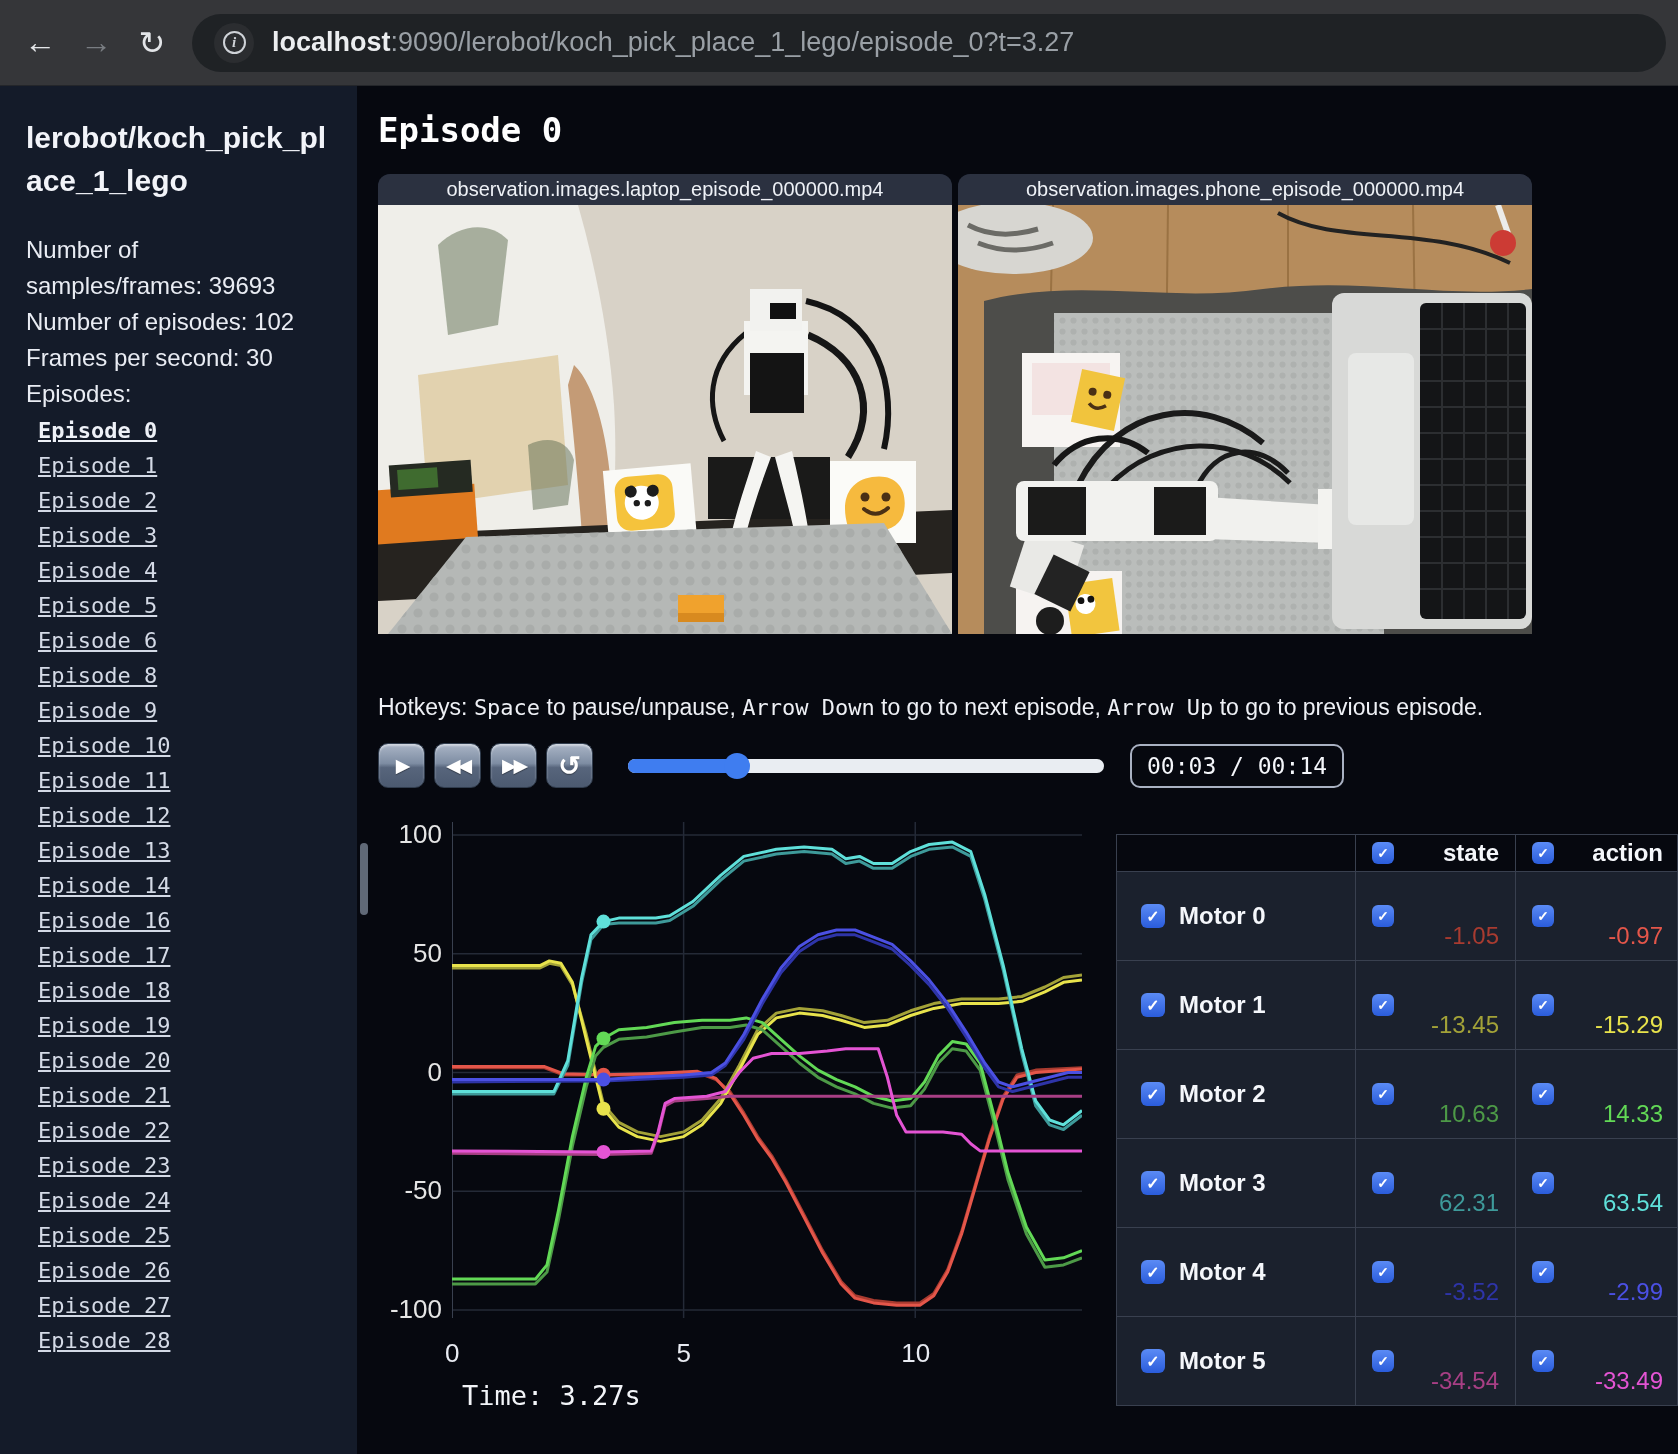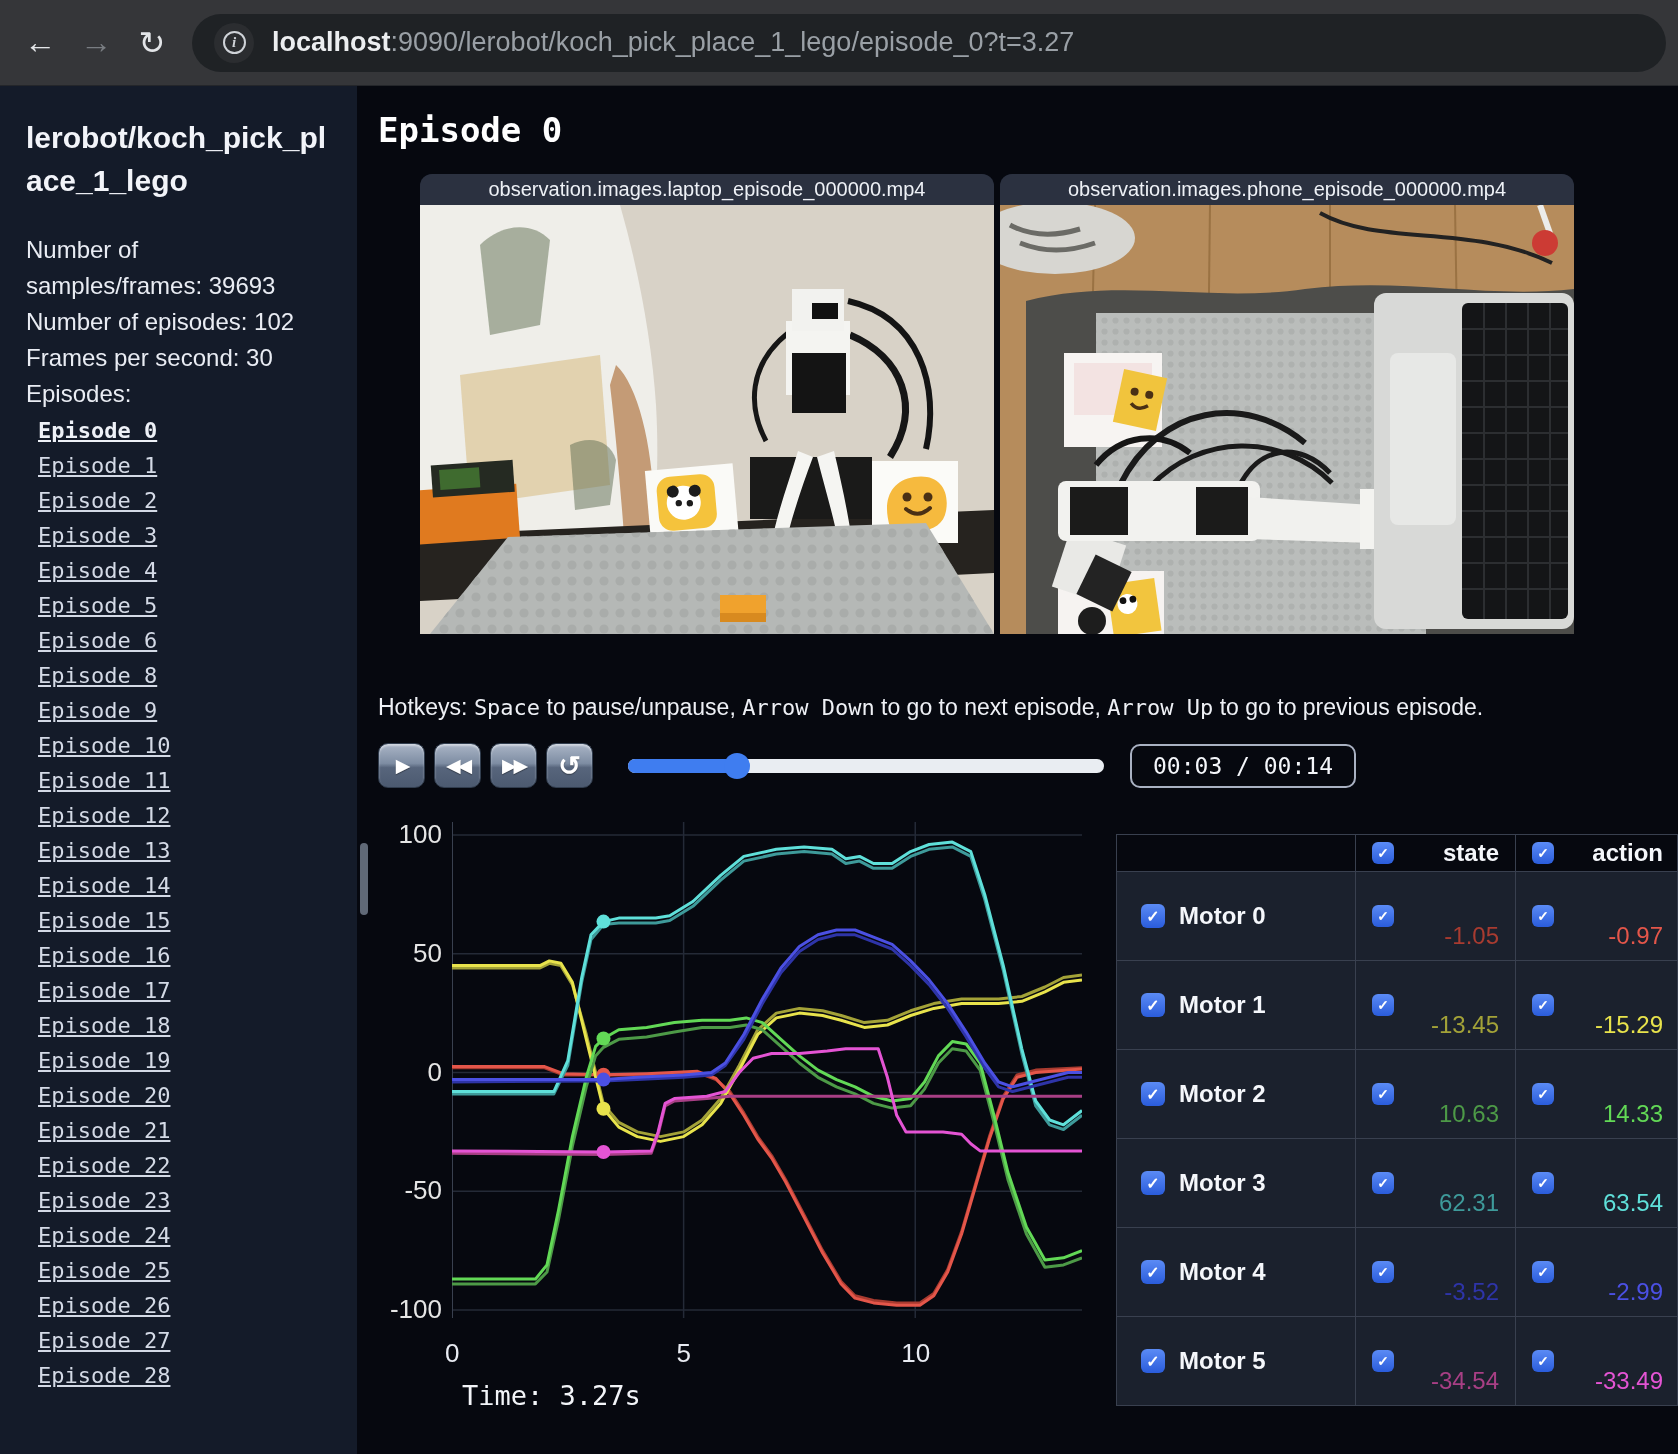--- a/index.html
+++ b/index.html
@@ -35,21 +35,21 @@
   .ep-link { font-family:"DejaVu Sans Mono", monospace; font-size:22px; color:#d4dae6;
              text-decoration:underline; }
   .ep-link.active { font-weight:bold; color:#eef1f7; }
 
   .main { flex:1; padding:24px 0 0 21px; position:relative; }
   .main-scrollbar { position:absolute; left:3px; top:757px; width:8px; height:72px;
                     background:#717a8a; border-radius:4px; opacity:.85; }
   h1.page-title { font-family:"DejaVu Sans Mono", monospace; font-weight:bold; font-size:34px;
                   color:#ffffff; }
 
-  .videos { display:flex; gap:6px; margin-top:24px;margin-left:42px; }
+  .videos { display:flex; gap:6px; margin-top:24px; }
   .video-panel { width:574px; height:460px; border-radius:12px 12px 0 0; overflow:hidden;
                  background:#101521; }
   .video-header { height:31px; background:#2b3140; display:flex; align-items:center;
                   justify-content:center; }
   .video-title { font-size:20px; color:#eef1f6; }
   .video-body { width:574px; height:429px; display:block; }
 
   .hotkeys { margin-top:60px; font-size:23px; color:#eef0f5; }
   .hotkeys .mono { font-size:22px; }
 
@@ -60,21 +60,21 @@
           display:flex; align-items:center; justify-content:center; }
   .pbtn .glyph { color:#ffffff; font-size:19px; letter-spacing:-3px; text-shadow:0 1px 1px rgba(0,0,0,.4); }
   .pbtn .glyph.big { font-size:27px; letter-spacing:0; font-weight:bold; }
   .slider { position:relative; width:476px; height:26px; margin-left:26px; }
   .slider-track { position:absolute; top:6px; left:0; width:476px; height:14px; background:#e9edf2;
                   border-radius:7px; }
   .slider-fill { position:absolute; top:6px; left:0; height:14px; background:#3f7df0;
                  border-radius:7px 0 0 7px; }
   .slider-thumb { position:absolute; top:0; width:26px; height:26px; border-radius:50%;
                   background:#3f7df0; }
-  .time-box { margin-left:26px; border:2px solid #a9b1c2; border-radius:10px; padding:7px 21px;
+  .time-box { margin-left:26px; border:2px solid #a9b1c2; border-radius:10px; padding:7px 15px;
               font-family:"DejaVu Sans Mono", monospace; font-size:23px; color:#f4f6fa; }
 
   .bottom-row { display:flex; margin-top:12px; }
   .chart-wrap { position:relative; width:712px; height:640px; }
   #chart { position:absolute; left:74px; top:10px; }
   .ytick { position:absolute; width:64px; text-align:right; font-size:26px; color:#e5e5e5; }
   .xtick { position:absolute; font-size:26px; color:#e8ebf2; }
   .time-label { position:absolute; left:84px; top:580px; font-family:"DejaVu Sans Mono", monospace;
                 font-size:27px; color:#f2f4f8; }
 
@@ -128,21 +128,20 @@
         <div class="ep-item"><a class="ep-link" href="#">Episode 4</a></div>
         <div class="ep-item"><a class="ep-link" href="#">Episode 5</a></div>
         <div class="ep-item"><a class="ep-link" href="#">Episode 6</a></div>
         <div class="ep-item"><a class="ep-link" href="#">Episode 8</a></div>
         <div class="ep-item"><a class="ep-link" href="#">Episode 9</a></div>
         <div class="ep-item"><a class="ep-link" href="#">Episode 10</a></div>
         <div class="ep-item"><a class="ep-link" href="#">Episode 11</a></div>
         <div class="ep-item"><a class="ep-link" href="#">Episode 12</a></div>
         <div class="ep-item"><a class="ep-link" href="#">Episode 13</a></div>
         <div class="ep-item"><a class="ep-link" href="#">Episode 14</a></div>
-        <div class="ep-item"><a class="ep-link" href="#">Episode 15</a></div>
         <div class="ep-item"><a class="ep-link" href="#">Episode 16</a></div>
         <div class="ep-item"><a class="ep-link" href="#">Episode 17</a></div>
         <div class="ep-item"><a class="ep-link" href="#">Episode 18</a></div>
         <div class="ep-item"><a class="ep-link" href="#">Episode 19</a></div>
         <div class="ep-item"><a class="ep-link" href="#">Episode 20</a></div>
         <div class="ep-item"><a class="ep-link" href="#">Episode 21</a></div>
         <div class="ep-item"><a class="ep-link" href="#">Episode 22</a></div>
         <div class="ep-item"><a class="ep-link" href="#">Episode 23</a></div>
         <div class="ep-item"><a class="ep-link" href="#">Episode 24</a></div>
         <div class="ep-item"><a class="ep-link" href="#">Episode 25</a></div>

